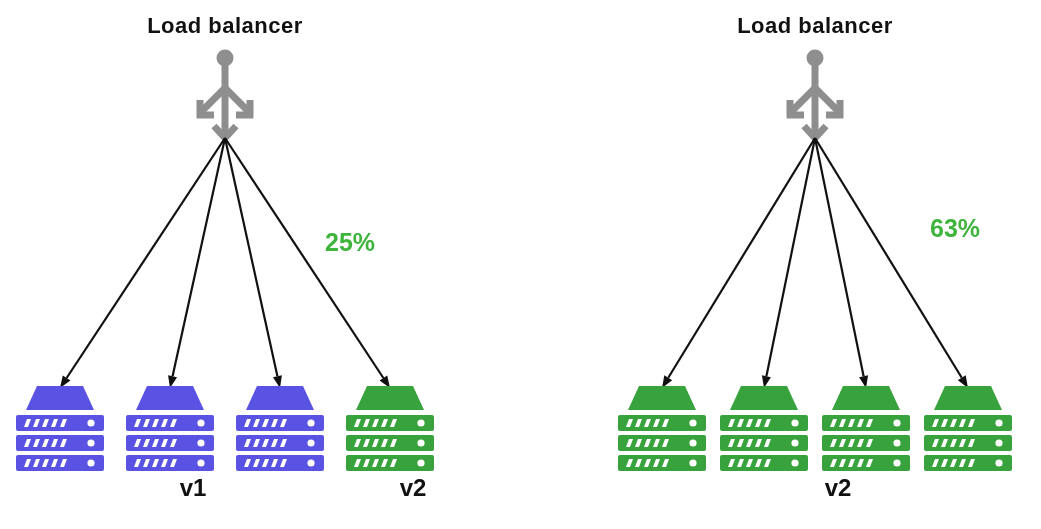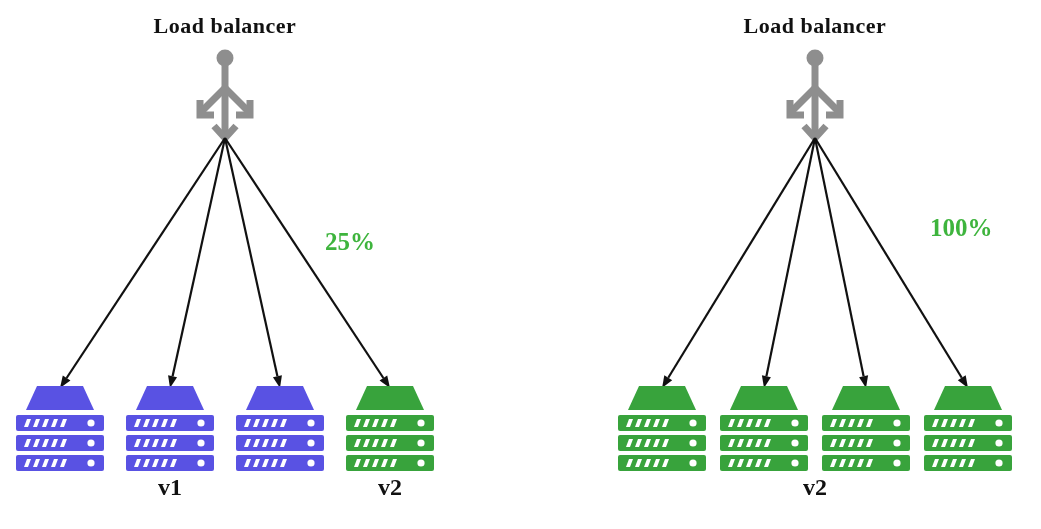--- a/index.html
+++ b/index.html
@@ -1,39 +1,39 @@
 <!DOCTYPE html>
 <html style="--c-text: #111111; --c-traffic: #3eb43d; --c-bg: #ffffff;"><head>
 <meta charset="utf-8">
 <style>
   html,body{margin:0;padding:0;background:#fff;}
   .canvas{
     position:relative;width:1041px;height:529px;background:var(--c-bg,#fff);
-    font-family:Liberation Serif, serif;overflow:hidden;
+    font-family:Liberation Sans, sans-serif;overflow:hidden;
   }
   .panel{position:absolute;top:0;height:529px;width:450px;}
   .panel-left{left:0;}
   .panel-right{left:590px;}
   .lb-label{
     position:absolute;top:13px;left:0;width:100%;text-align:center;
     font-size:22px;font-weight:600;color:var(--c-text,#111);letter-spacing:.5px;
   }
   .lb-icon{position:absolute;top:48px;left:50%;transform:translateX(-50%);}
   .arrows-svg{position:absolute;left:0;top:0;pointer-events:none;}
   .servers-row{
     position:absolute;top:385px;left:0;width:100%;
     display:flex;justify-content:center;align-items:flex-start;
   }
   .panel-left  .servers-row{gap:22px;}
   .panel-right .servers-row{gap:14px;}
   .server{display:block;}
   .groups-row{position:absolute;top:474px;left:0;width:100%;height:30px;}
   .group-label{
     position:absolute;transform:translateX(-50%);
-    font-size:24px;font-weight:700;color:var(--c-text,#111);
+    font-size:24px;font-weight:700;color:var(--c-text,#111);margin-left:23px;
   }
   .traffic-label{
     position:absolute;font-size:25px;font-weight:700;color:var(--c-traffic,#3eb43d);text-align:center;
   }
   .panel-left  .traffic-label{left:calc(50% + 100px);top:228px;}
   .panel-right .traffic-label{left:calc(50% + 115px);top:214px;}
 </style>
 </head>
 <body>
 
@@ -300,16 +300,16 @@
           <polygon fill="#fff" points="20,74 24,74 21,82 17,82"></polygon>
           <polygon fill="#fff" points="29,74 33,74 30,82 26,82"></polygon>
           <polygon fill="#fff" points="38,74 42,74 39,82 35,82"></polygon>
           <polygon fill="#fff" points="47,74 51,74 48,82 44,82"></polygon>
           <circle cx="75" cy="78" r="3.6" fill="#fff"></circle>
         </svg>
       </div>
     <div class="groups-row">
         <span class="group-label" style="left: 225px;">v2</span>
       </div>
-    <div class="traffic-label">100%</div>
+    <div class="traffic-label">63%</div>
   </div>
 
 </div>
 
 </body></html>

